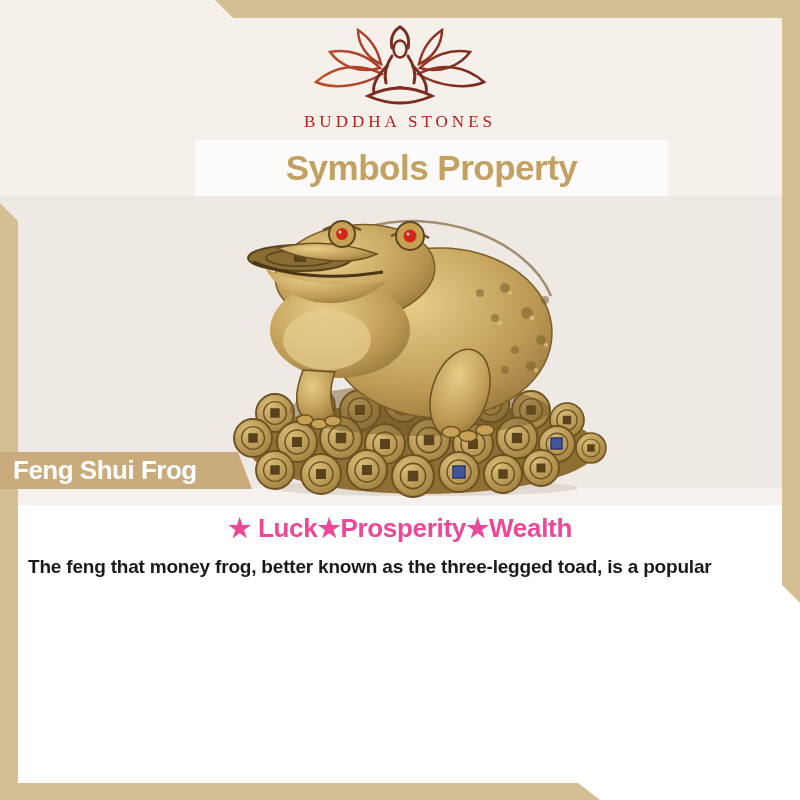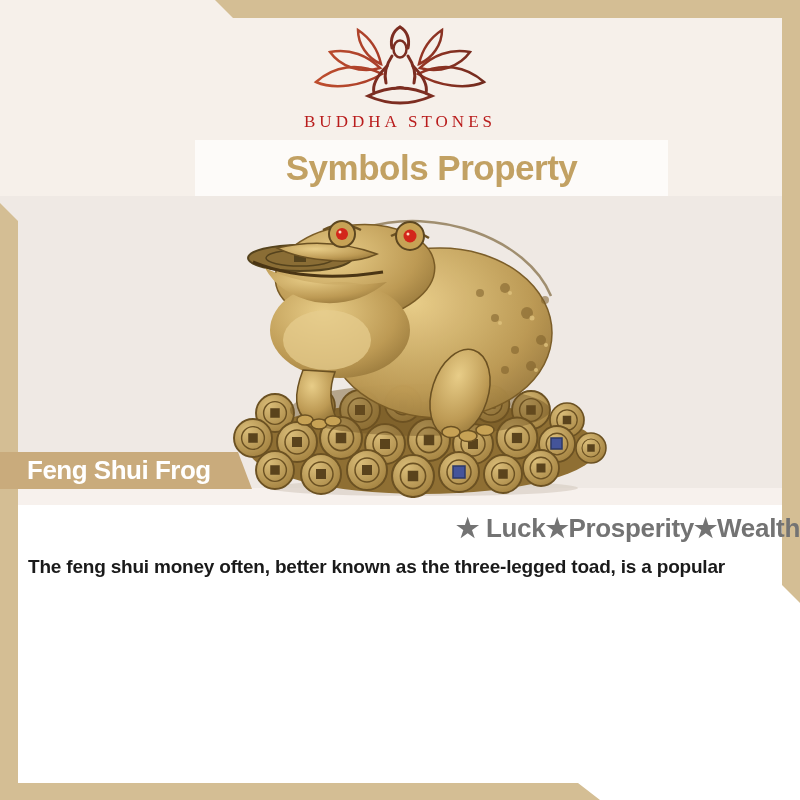--- a/index.html
+++ b/index.html
@@ -43,28 +43,28 @@
 
   
   .product-banner{
     position:absolute;left:0;top:452px;width:252px;height:37px;
     background:#c9ab7c;
     clip-path:polygon(0 0, 238px 0, 252px 100%, 0 100%);
     display:flex;align-items:center;
   }
   .product-label{
     color:#ffffff;font-size:26px;font-weight:700;letter-spacing:-0.5px;
-    padding-left:27px;line-height:37px;
+    padding-left:13px;line-height:37px;
   }
 
   
   .benefits-line{
     position:absolute;left:0;top:508px;width:800px;height:40px;
-    text-align:right;line-height:40px;
-    font-size:26px;font-weight:700;letter-spacing:-0.3px;color:#737373;
+    text-align:center;line-height:40px;
+    font-size:26px;font-weight:700;letter-spacing:-0.3px;color:#ec4899;
   }
 
   
   .description{position:absolute;left:28px;top:552px;width:760px;}
   .description .line{
     white-space:nowrap;font-size:19px;font-weight:700;letter-spacing:-0.2px;
     line-height:29px;color:#1a1a1a;
   }
 </style>
 </head>
@@ -231,16 +231,16 @@
     </svg>
   </div>
 
   <div class="product-banner">
     <span class="product-label">Feng Shui Frog</span>
   </div>
 
   <div class="benefits-line">★ Luck★Prosperity★Wealth</div>
 
   <div class="description">
-    <div class="line">The feng shui money often, better known as the three-legged toad, is a popular</div>
+    <div class="line">The feng that money frog, better known as the three-legged toad, is a popular</div>
   </div>
 
 </div>
 
 </body></html>

